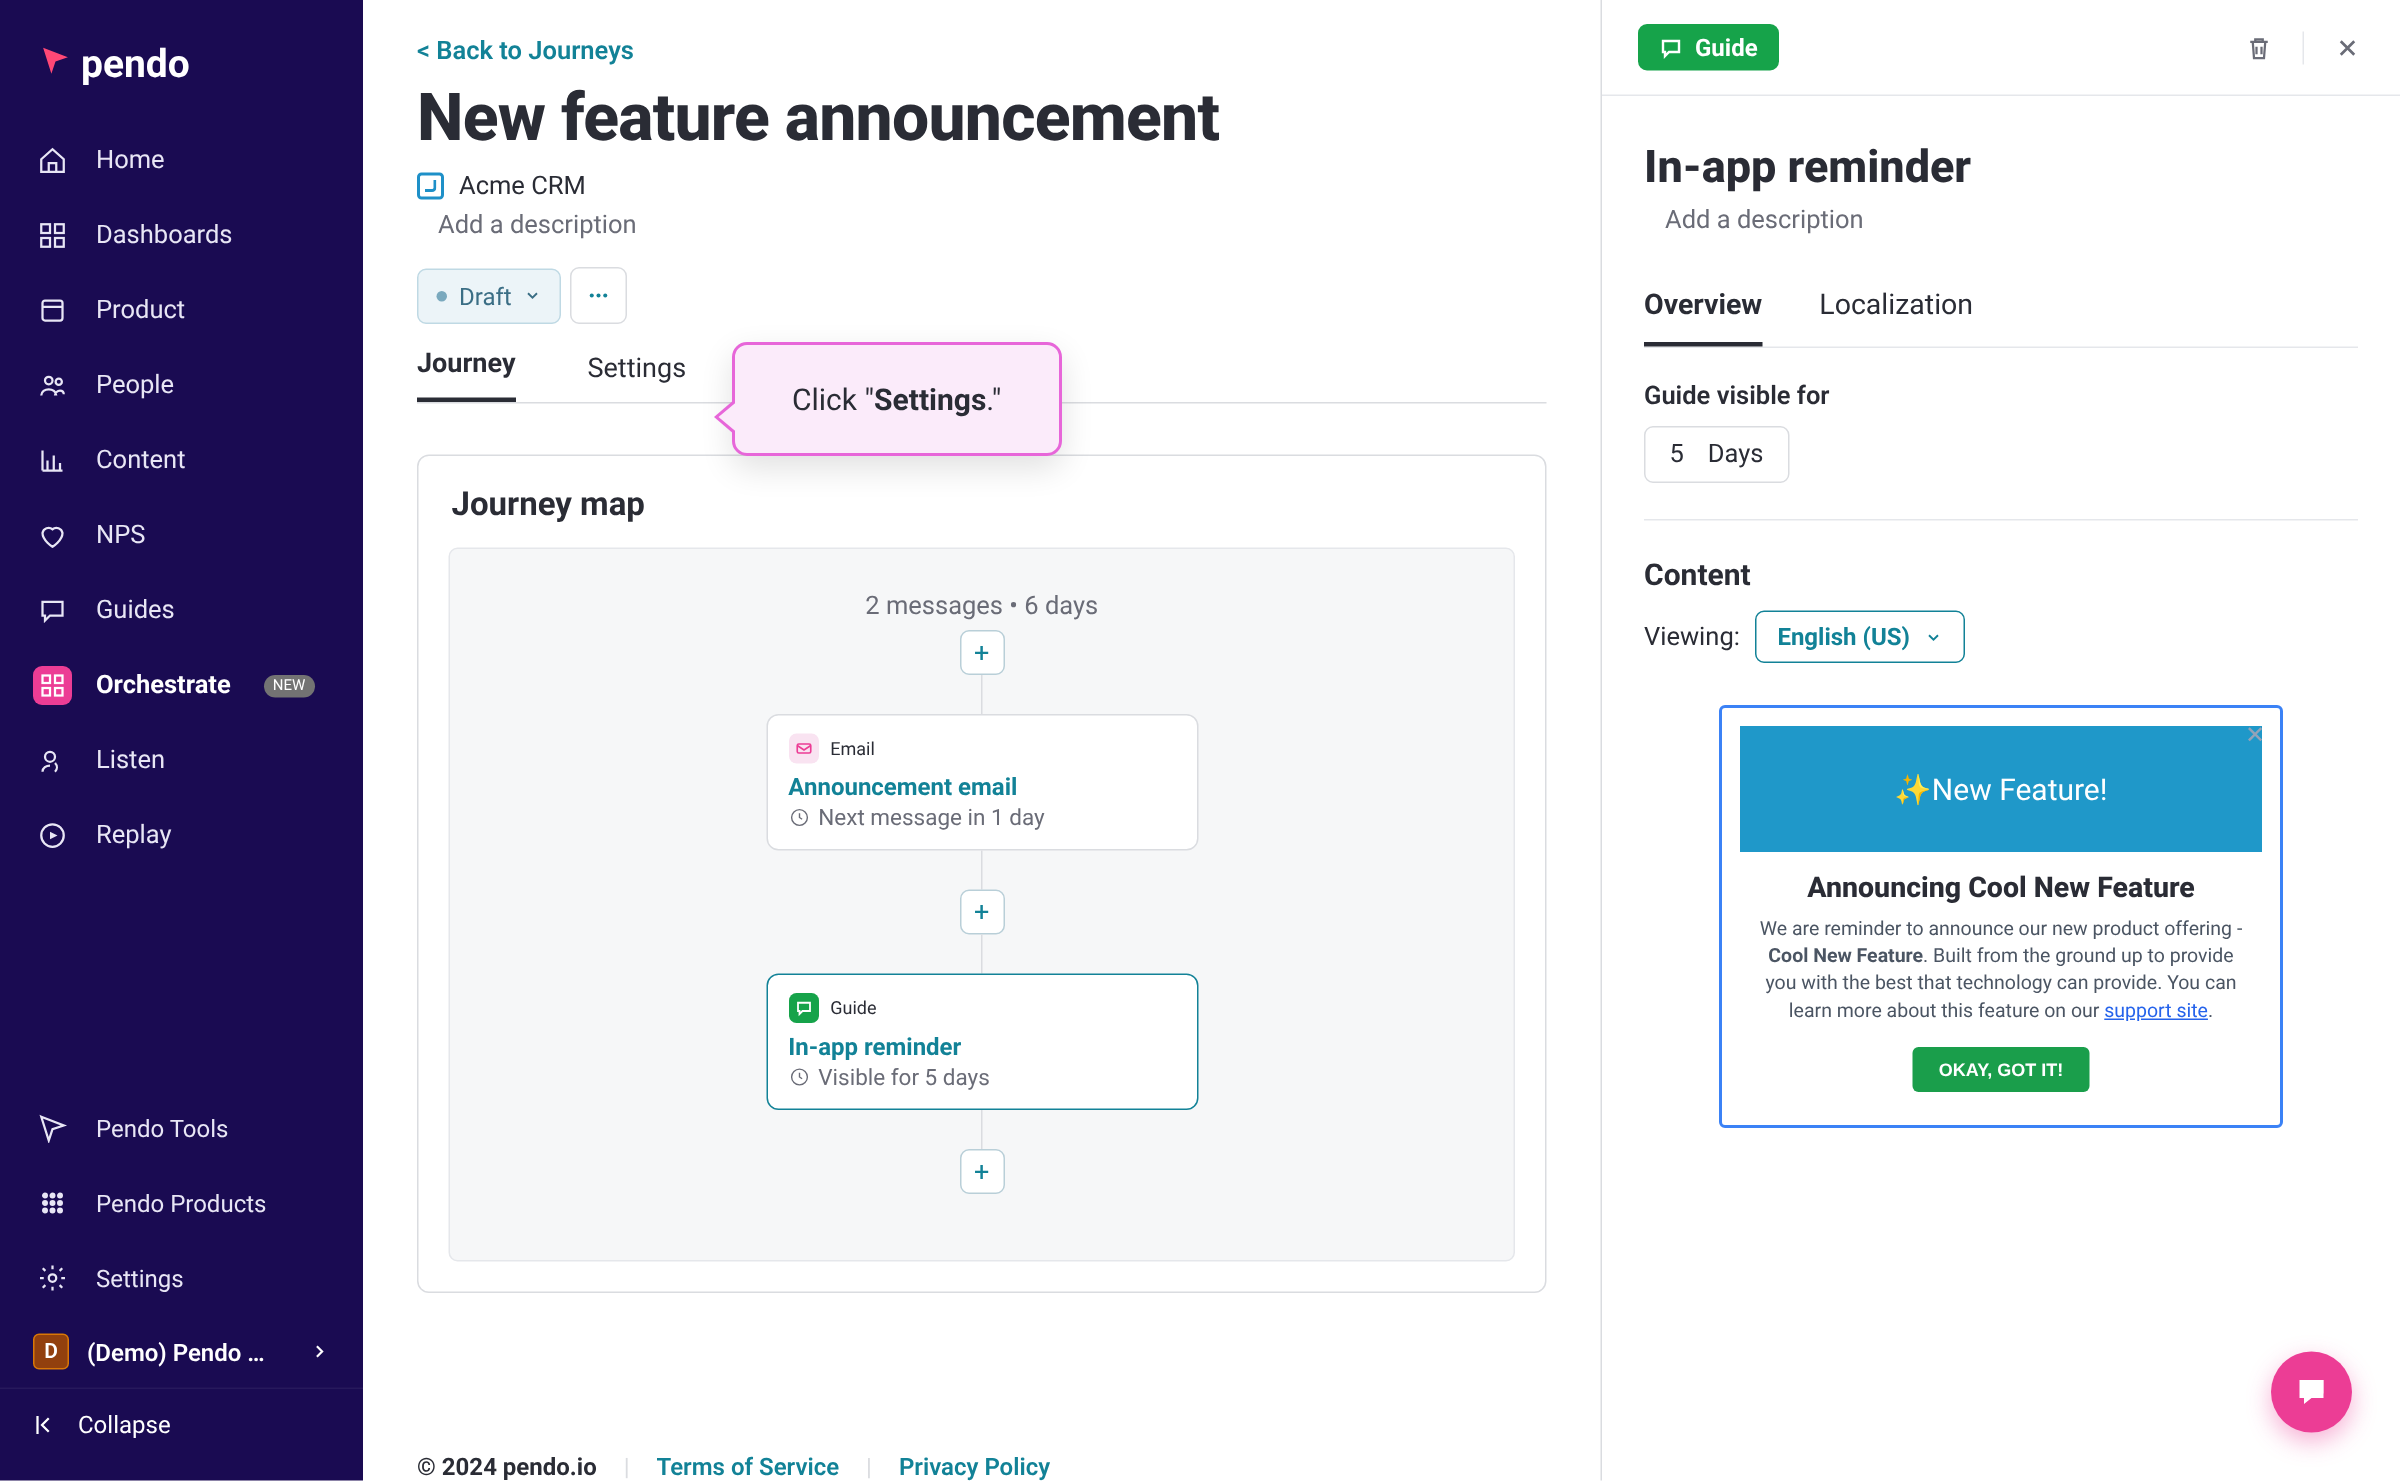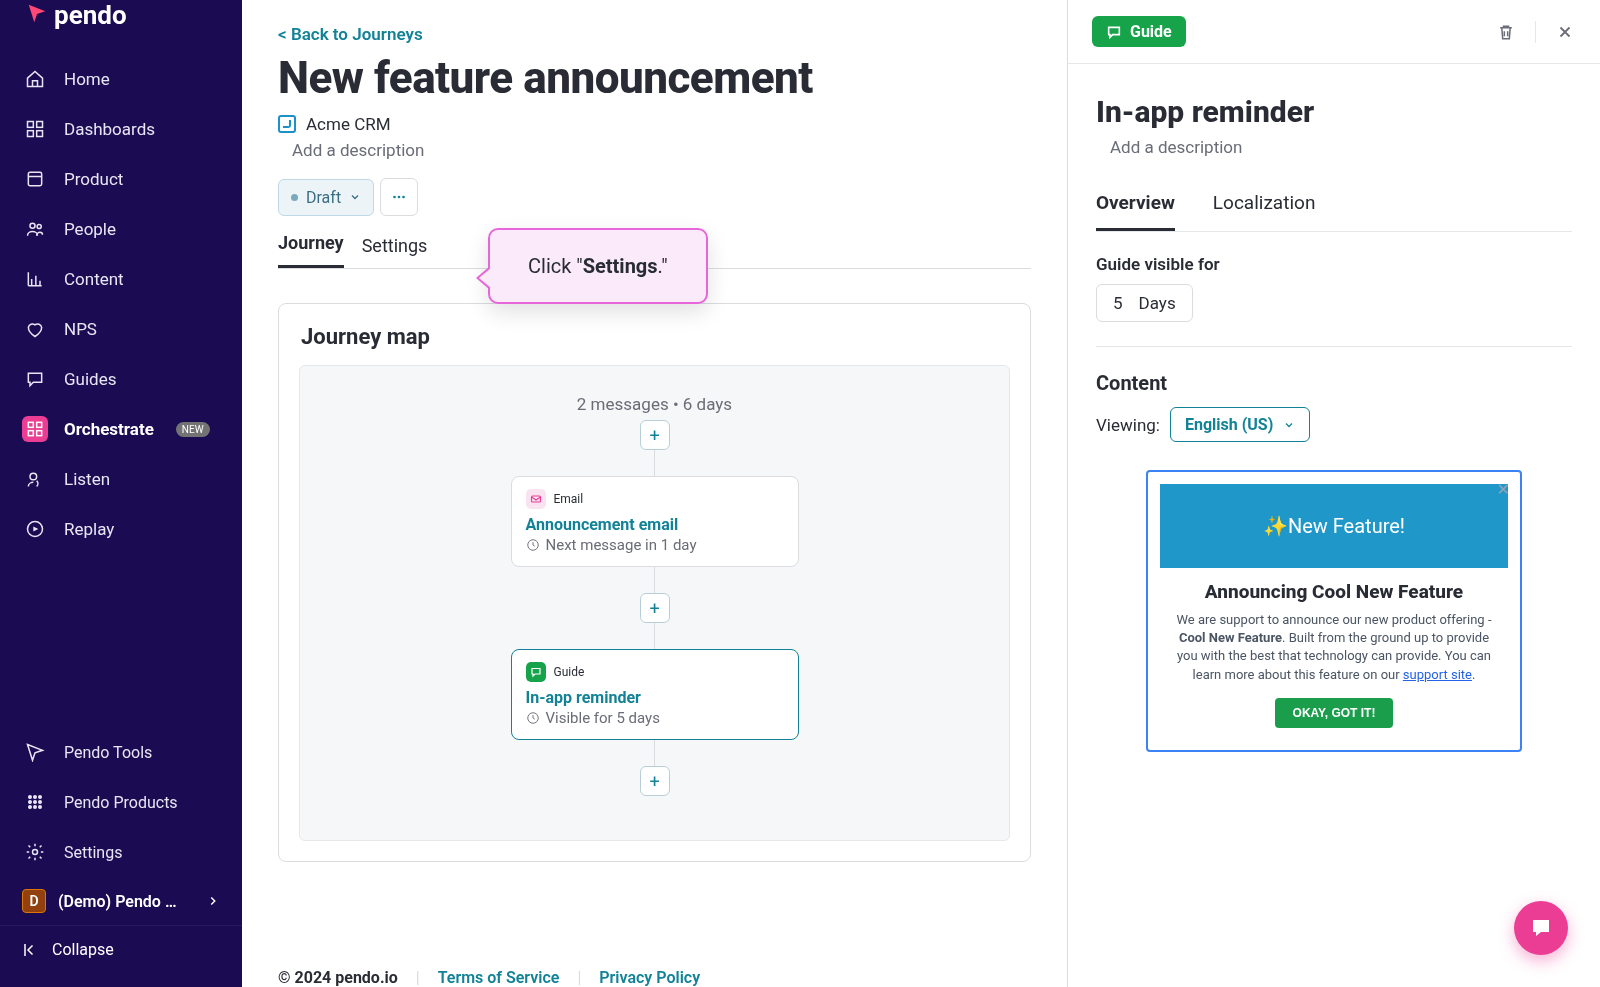--- a/index.html
+++ b/index.html
@@ -27,20 +27,21 @@
     height:987px;
     overflow:hidden;
     position:relative;
   }
   
   .sidebar{
     position:absolute;left:0;top:0;bottom:0;width:242px;
     background:var(--navy);
     color:#fff;
     display:flex;flex-direction:column;
+    padding-top:28px;
   }
   .logo{
     display:flex;align-items:center;gap:6px;
     padding:0 26px 24px 26px;
     font-size:26px;font-weight:700;
   }
   .logo-mark{color:#FF4876;}
   .nav{flex:0 0 auto;}
   .nav-item{
     display:flex;align-items:center;gap:16px;
@@ -102,21 +103,21 @@
     border:1px solid #BFD9E4;background:#ECF4F8;
     padding:8px 12px;border-radius:6px;color:#3B6E85;font-size:16px;
     cursor:pointer;
   }
   .dot{width:7px;height:7px;border-radius:50%;background:#7AA9BE;}
   .dots-btn{
     width:38px;height:38px;border:1px solid var(--border);border-radius:6px;
     display:flex;align-items:center;justify-content:center;font-size:18px;color:var(--teal);
     cursor:pointer;background:#fff;
   }
-  .tabs{display:flex;gap:18px;border-bottom:1px solid var(--border);margin-top:6px;align-items:flex-end;}
+  .tabs{display:flex;gap:48px;border-bottom:1px solid var(--border);margin-top:6px;align-items:flex-end;}
   .tab{padding:8px 0 12px 0;font-size:18px;color:#2A2C35;cursor:pointer;}
   .tab.active{font-weight:700;border-bottom:3px solid #2A2C35;}
   .journey-card{
     border:1px solid var(--border);border-radius:8px;
     margin-top:34px;padding:20px;
   }
   .journey-title{font-size:22px;font-weight:700;margin:0 0 16px 2px;}
   .canvas{
     background:#F6F7F8;border:1px solid var(--light-border);border-radius:6px;
     padding:28px 18px 44px 18px;position:relative;
@@ -542,21 +543,21 @@
             <path d="M6 9l6 6 6-6"></path>
           </svg>
       </div>
     </div>
 
     <div class="preview">
       <span class="preview-close">✕</span>
       <div class="preview-hero">✨New Feature!</div>
       <div class="preview-h">Announcing Cool New Feature</div>
       <p class="preview-p">
-        <span>We are support to announce our new product offering - </span><b>Cool New Feature</b><span>. Built from the ground up to provide you with the best that technology can provide. You can learn more about this feature on our </span><span class="preview-link">support site</span><span>.</span>
+        <span>We are reminder to announce our new product offering - </span><b>Cool New Feature</b><span>. Built from the ground up to provide you with the best that technology can provide. You can learn more about this feature on our </span><span class="preview-link">support site</span><span>.</span>
       </p>
       <button class="preview-btn">OKAY, GOT IT!</button>
     </div>
   </div>
 </aside>
 
 <div class="fab">
   <svg viewBox="0 0 24 24">
       <path d="M4 4h16v12H12l-5 4v-4H4z"></path>
       <path d="M13 4h7v9h-4l-3 3v-3h-2z" opacity=".7"></path>

